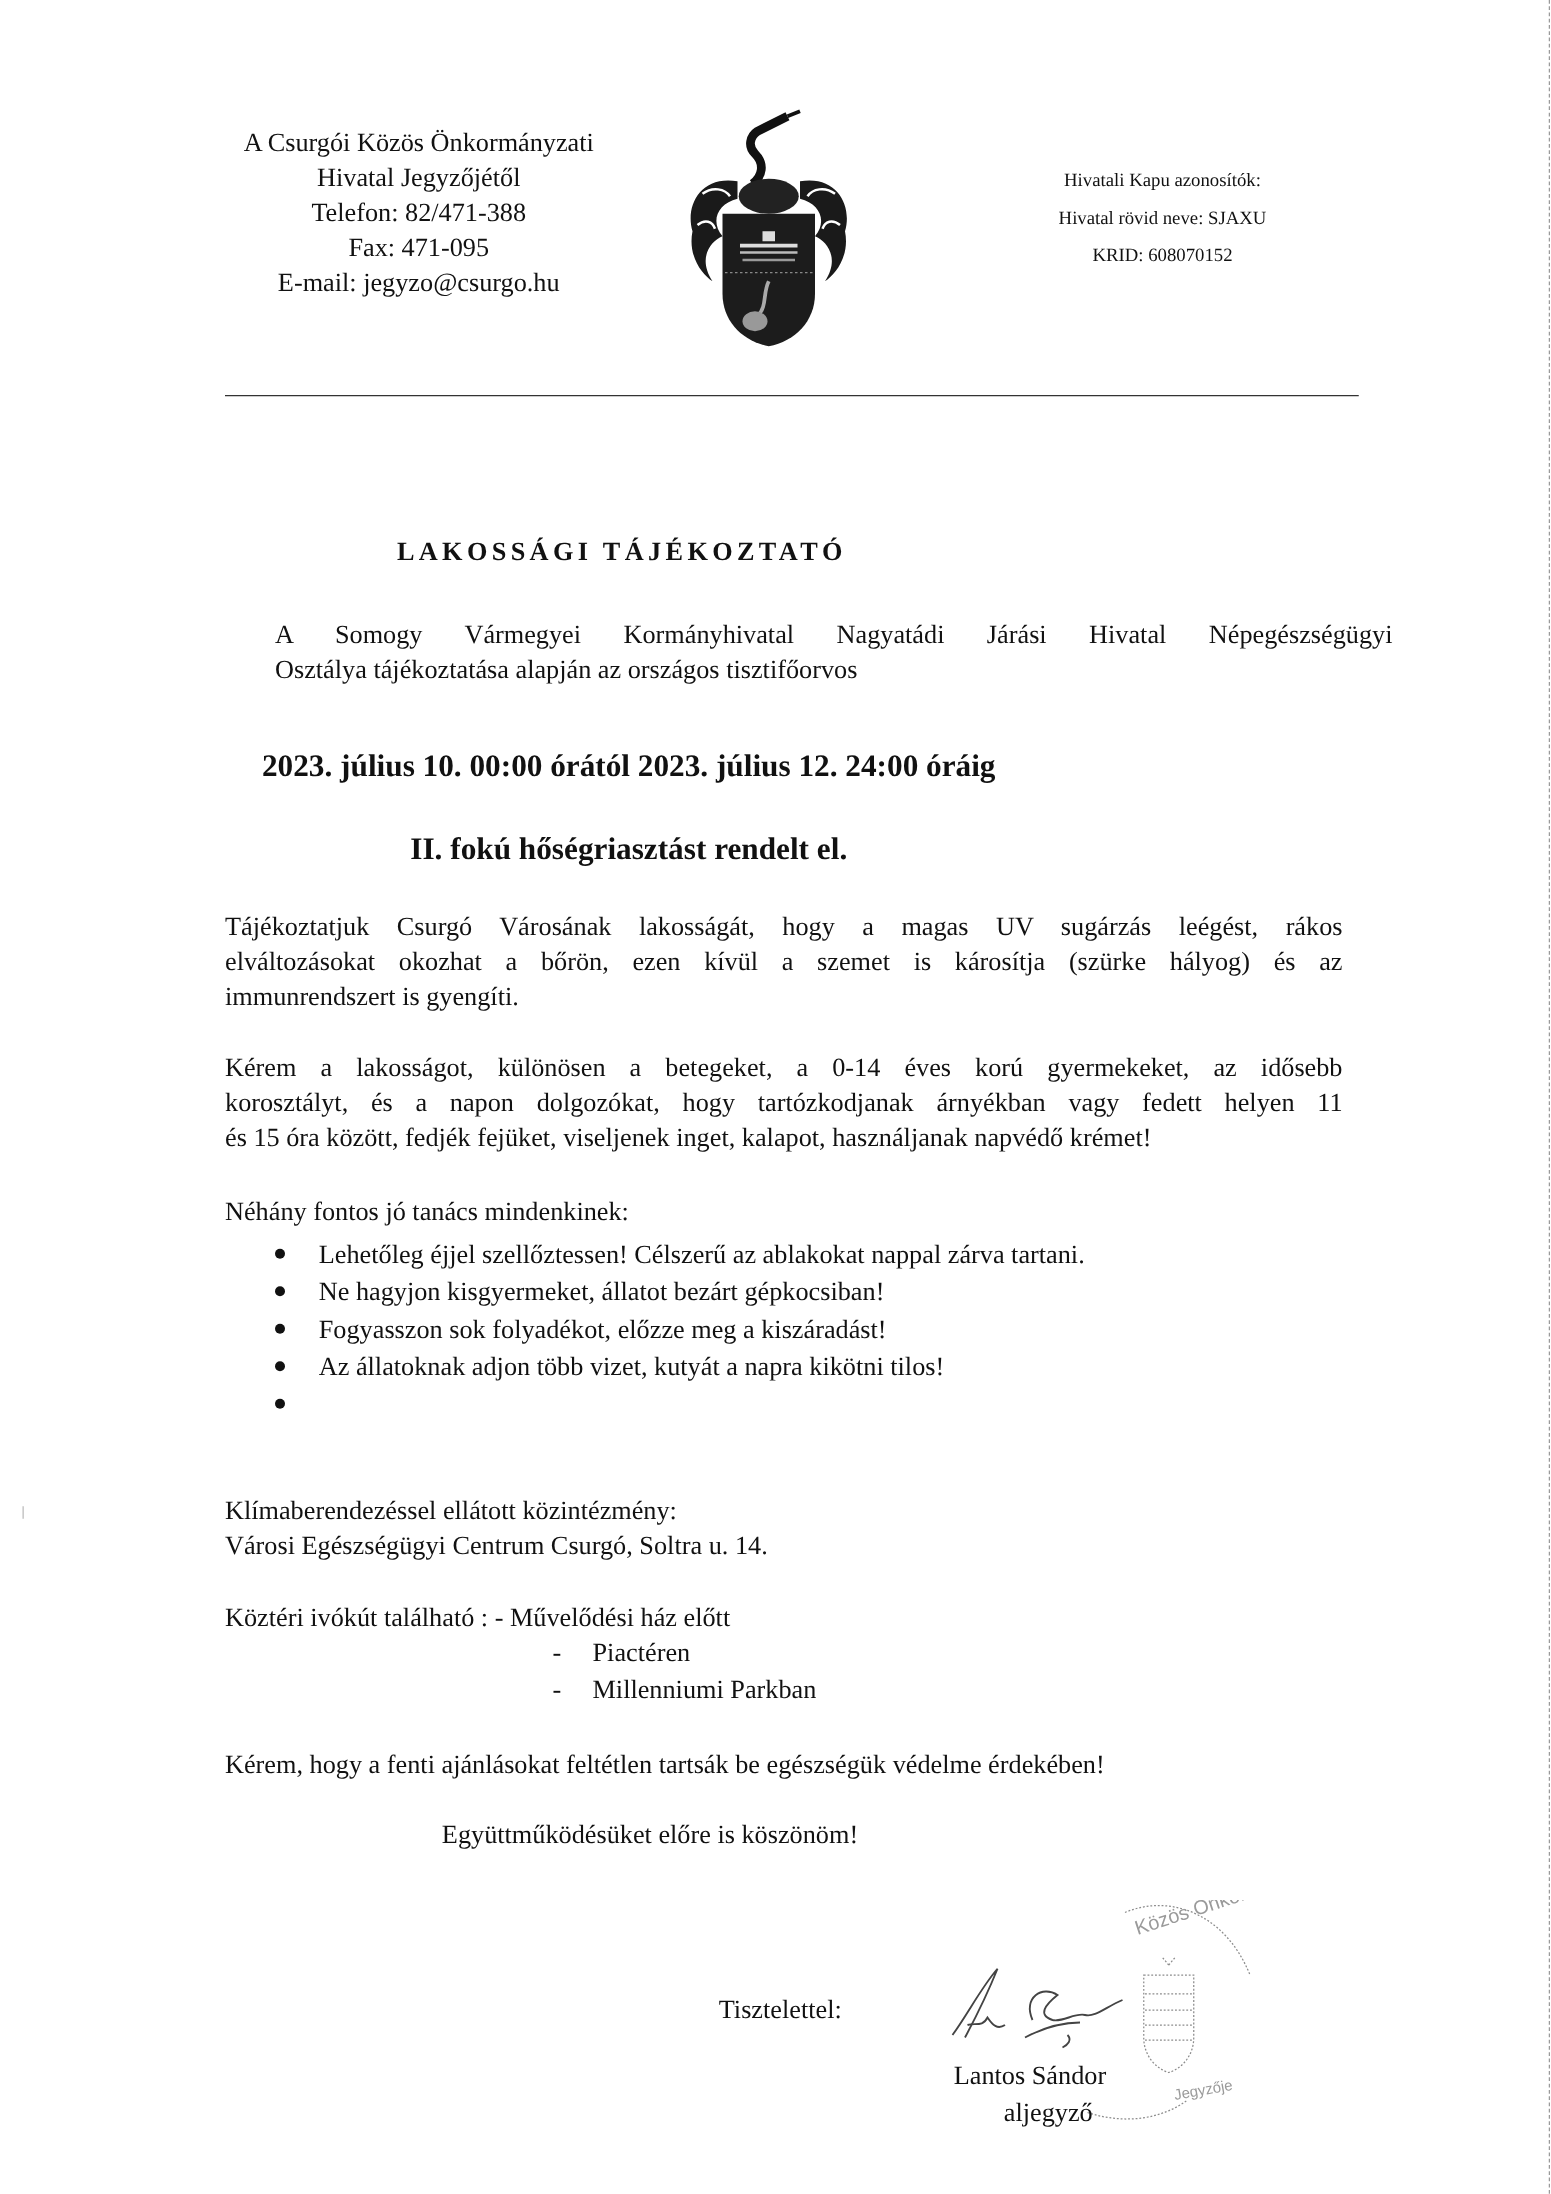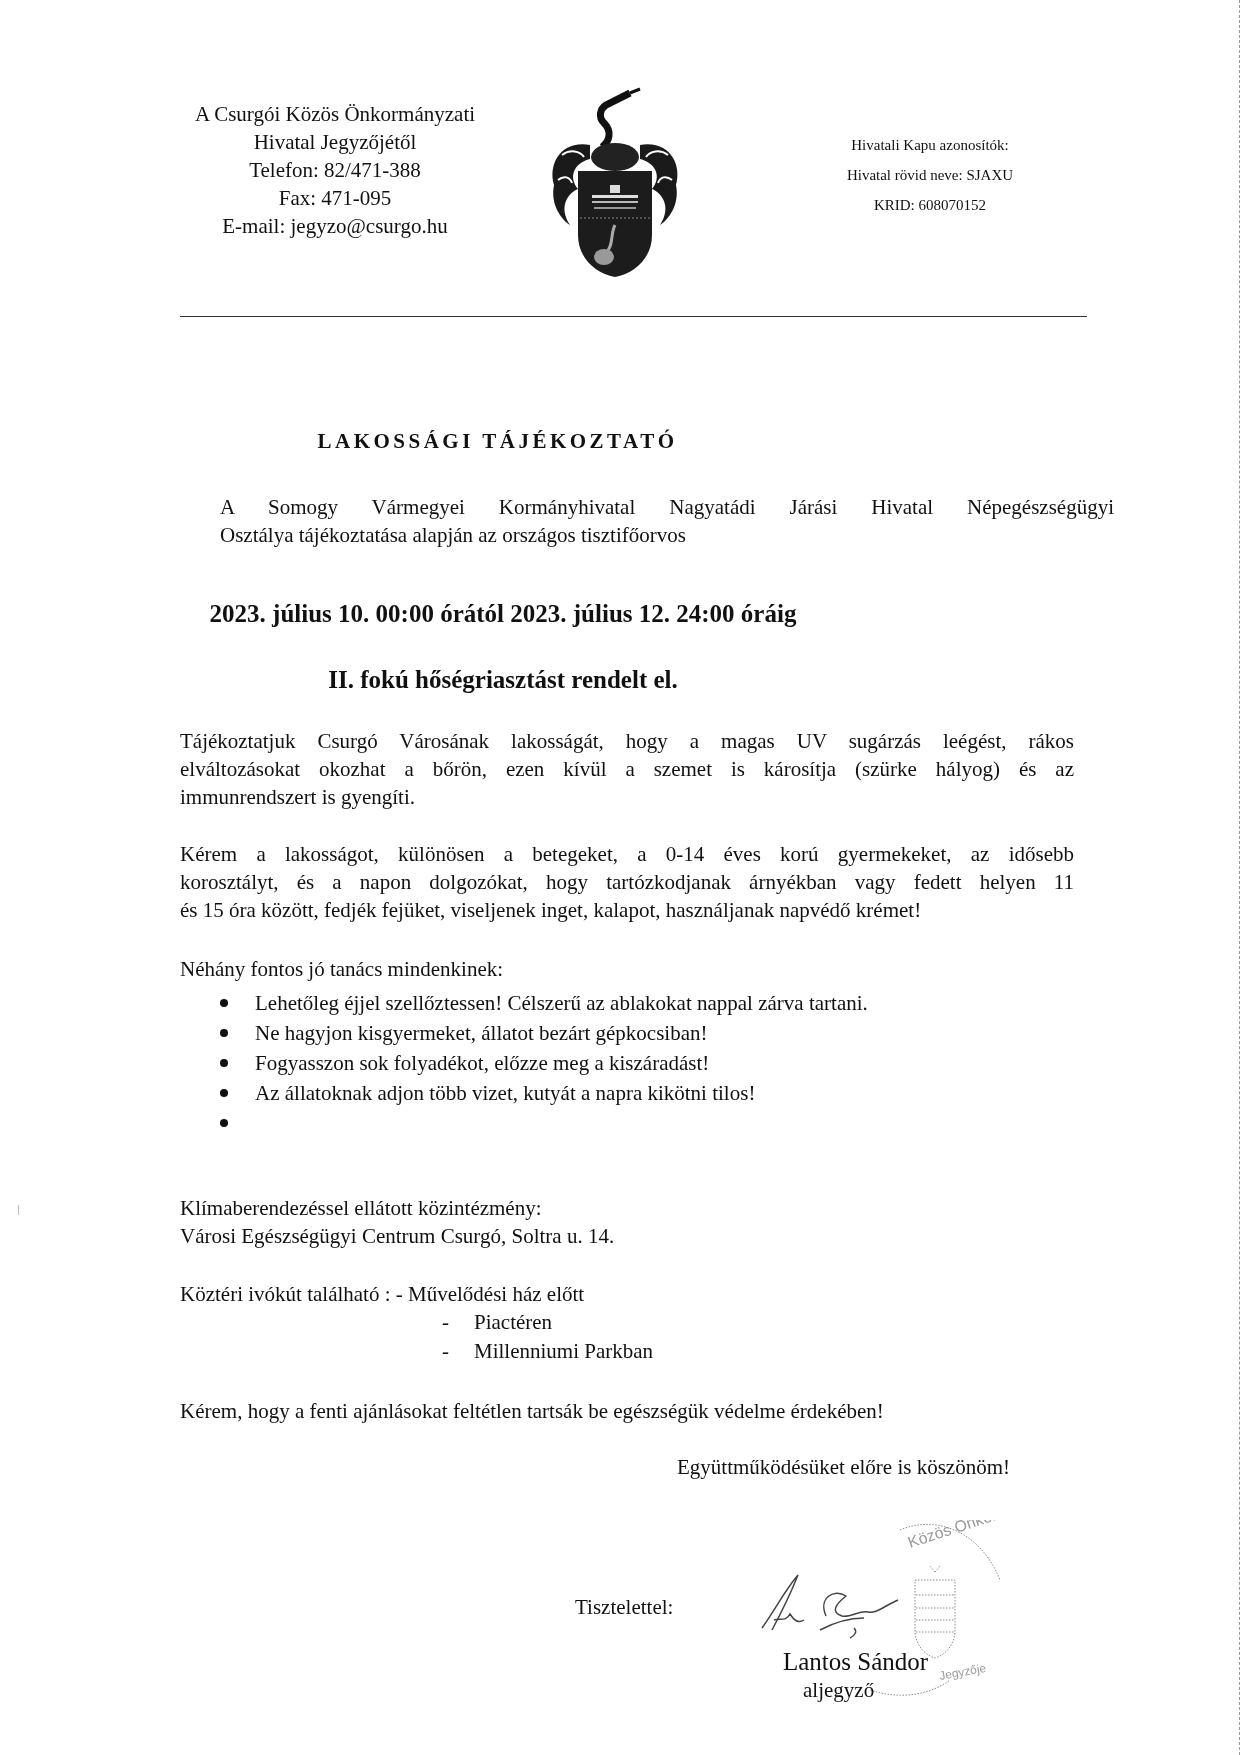--- a/index.html
+++ b/index.html
@@ -60,25 +60,25 @@
   }
   .plain {
     position: absolute; left: 180px; font-size: 21px; line-height: 28px; white-space: nowrap;
   }
   .fountain-item {
     position: absolute; font-size: 21px; line-height: 28px; white-space: nowrap;
   }
   .fountain-item .dash { position: absolute; left: 0; }
   .fountain-item .txt { position: absolute; left: 32px; }
   .centered {
-    position: absolute; left: 0; width: 1010px; text-align: right; font-size: 21px; white-space: nowrap;
+    position: absolute; left: 0; width: 1010px; text-align: center; font-size: 21px; white-space: nowrap;
   }
   .sign-area { position: absolute; left: 750px; top: 1520px; width: 300px; height: 180px; }
   .greeting { position: absolute; left: 575px; top: 1595px; font-size: 21px; }
-  .signer-name { position: absolute; left: 783px; top: 1648px; font-size: 25px; white-space: nowrap; }
+  .signer-name { position: absolute; left: 763px; top: 1648px; font-size: 21px; white-space: nowrap; }
   .signer-title { position: absolute; left: 803px; top: 1678px; font-size: 21px; white-space: nowrap; }
 </style>
 </head>
 <body>
 
 <div class="page-edge"></div>
 <div class="left-tick"></div>
 
 <div class="hdr-left">
   <div>A Csurgói Közös Önkormányzati</div>

